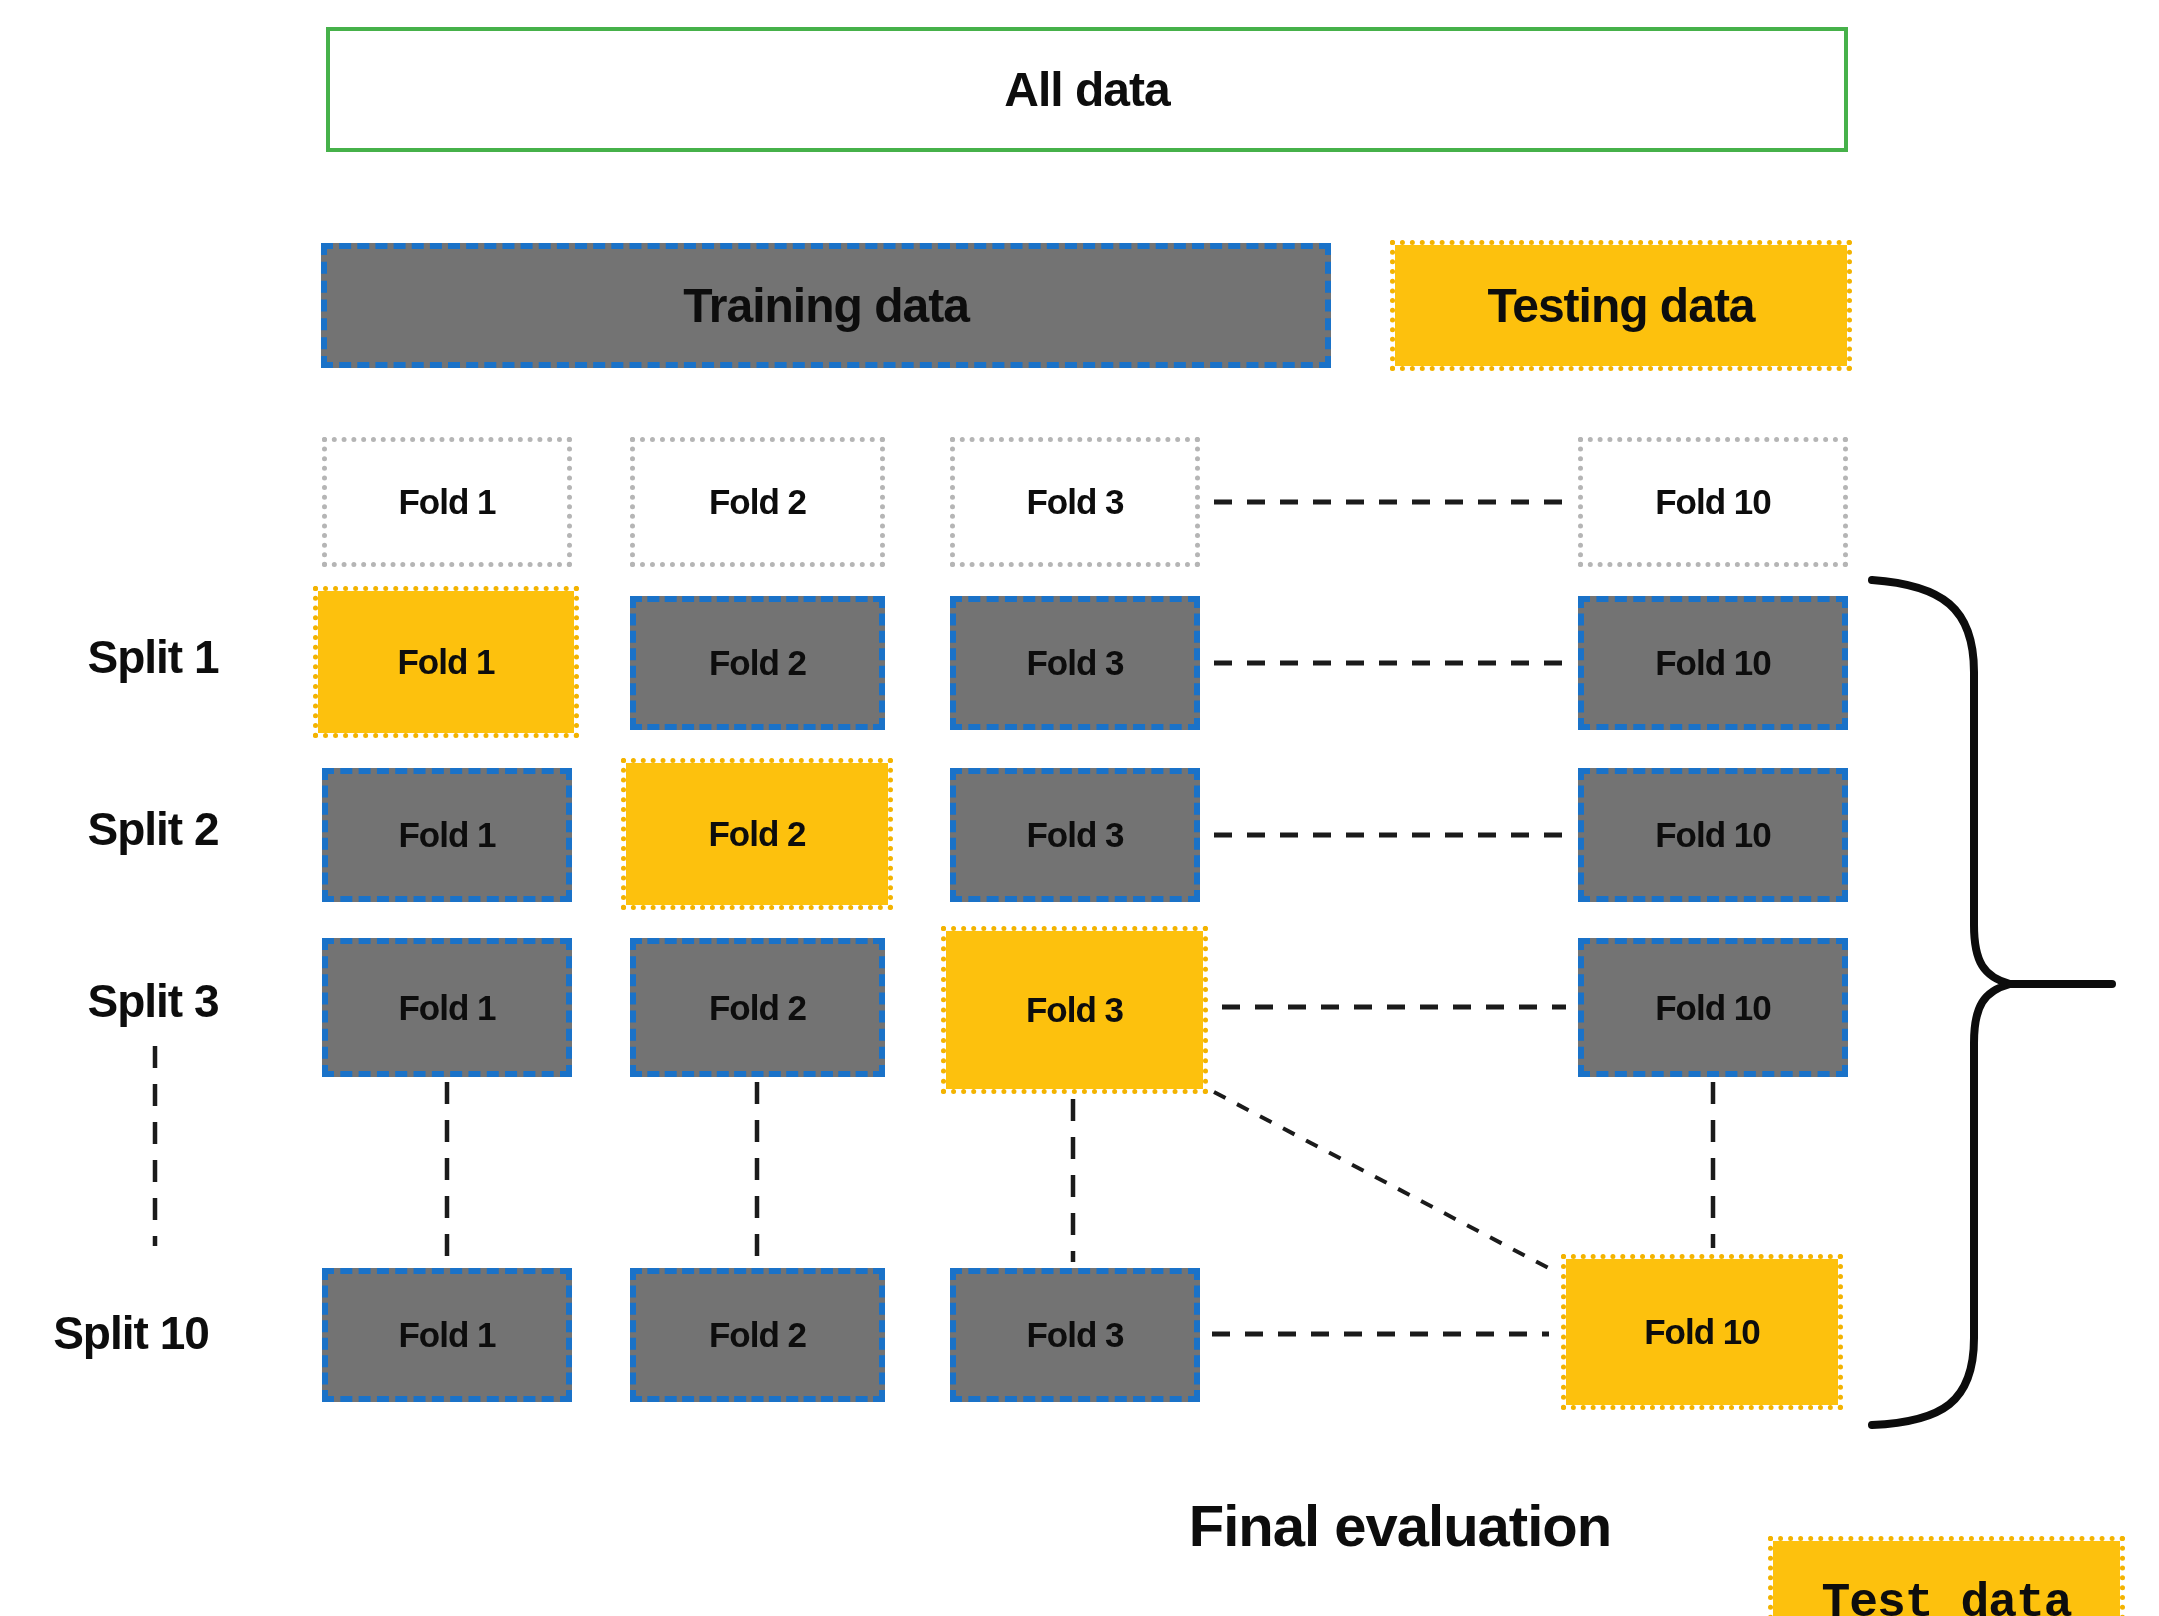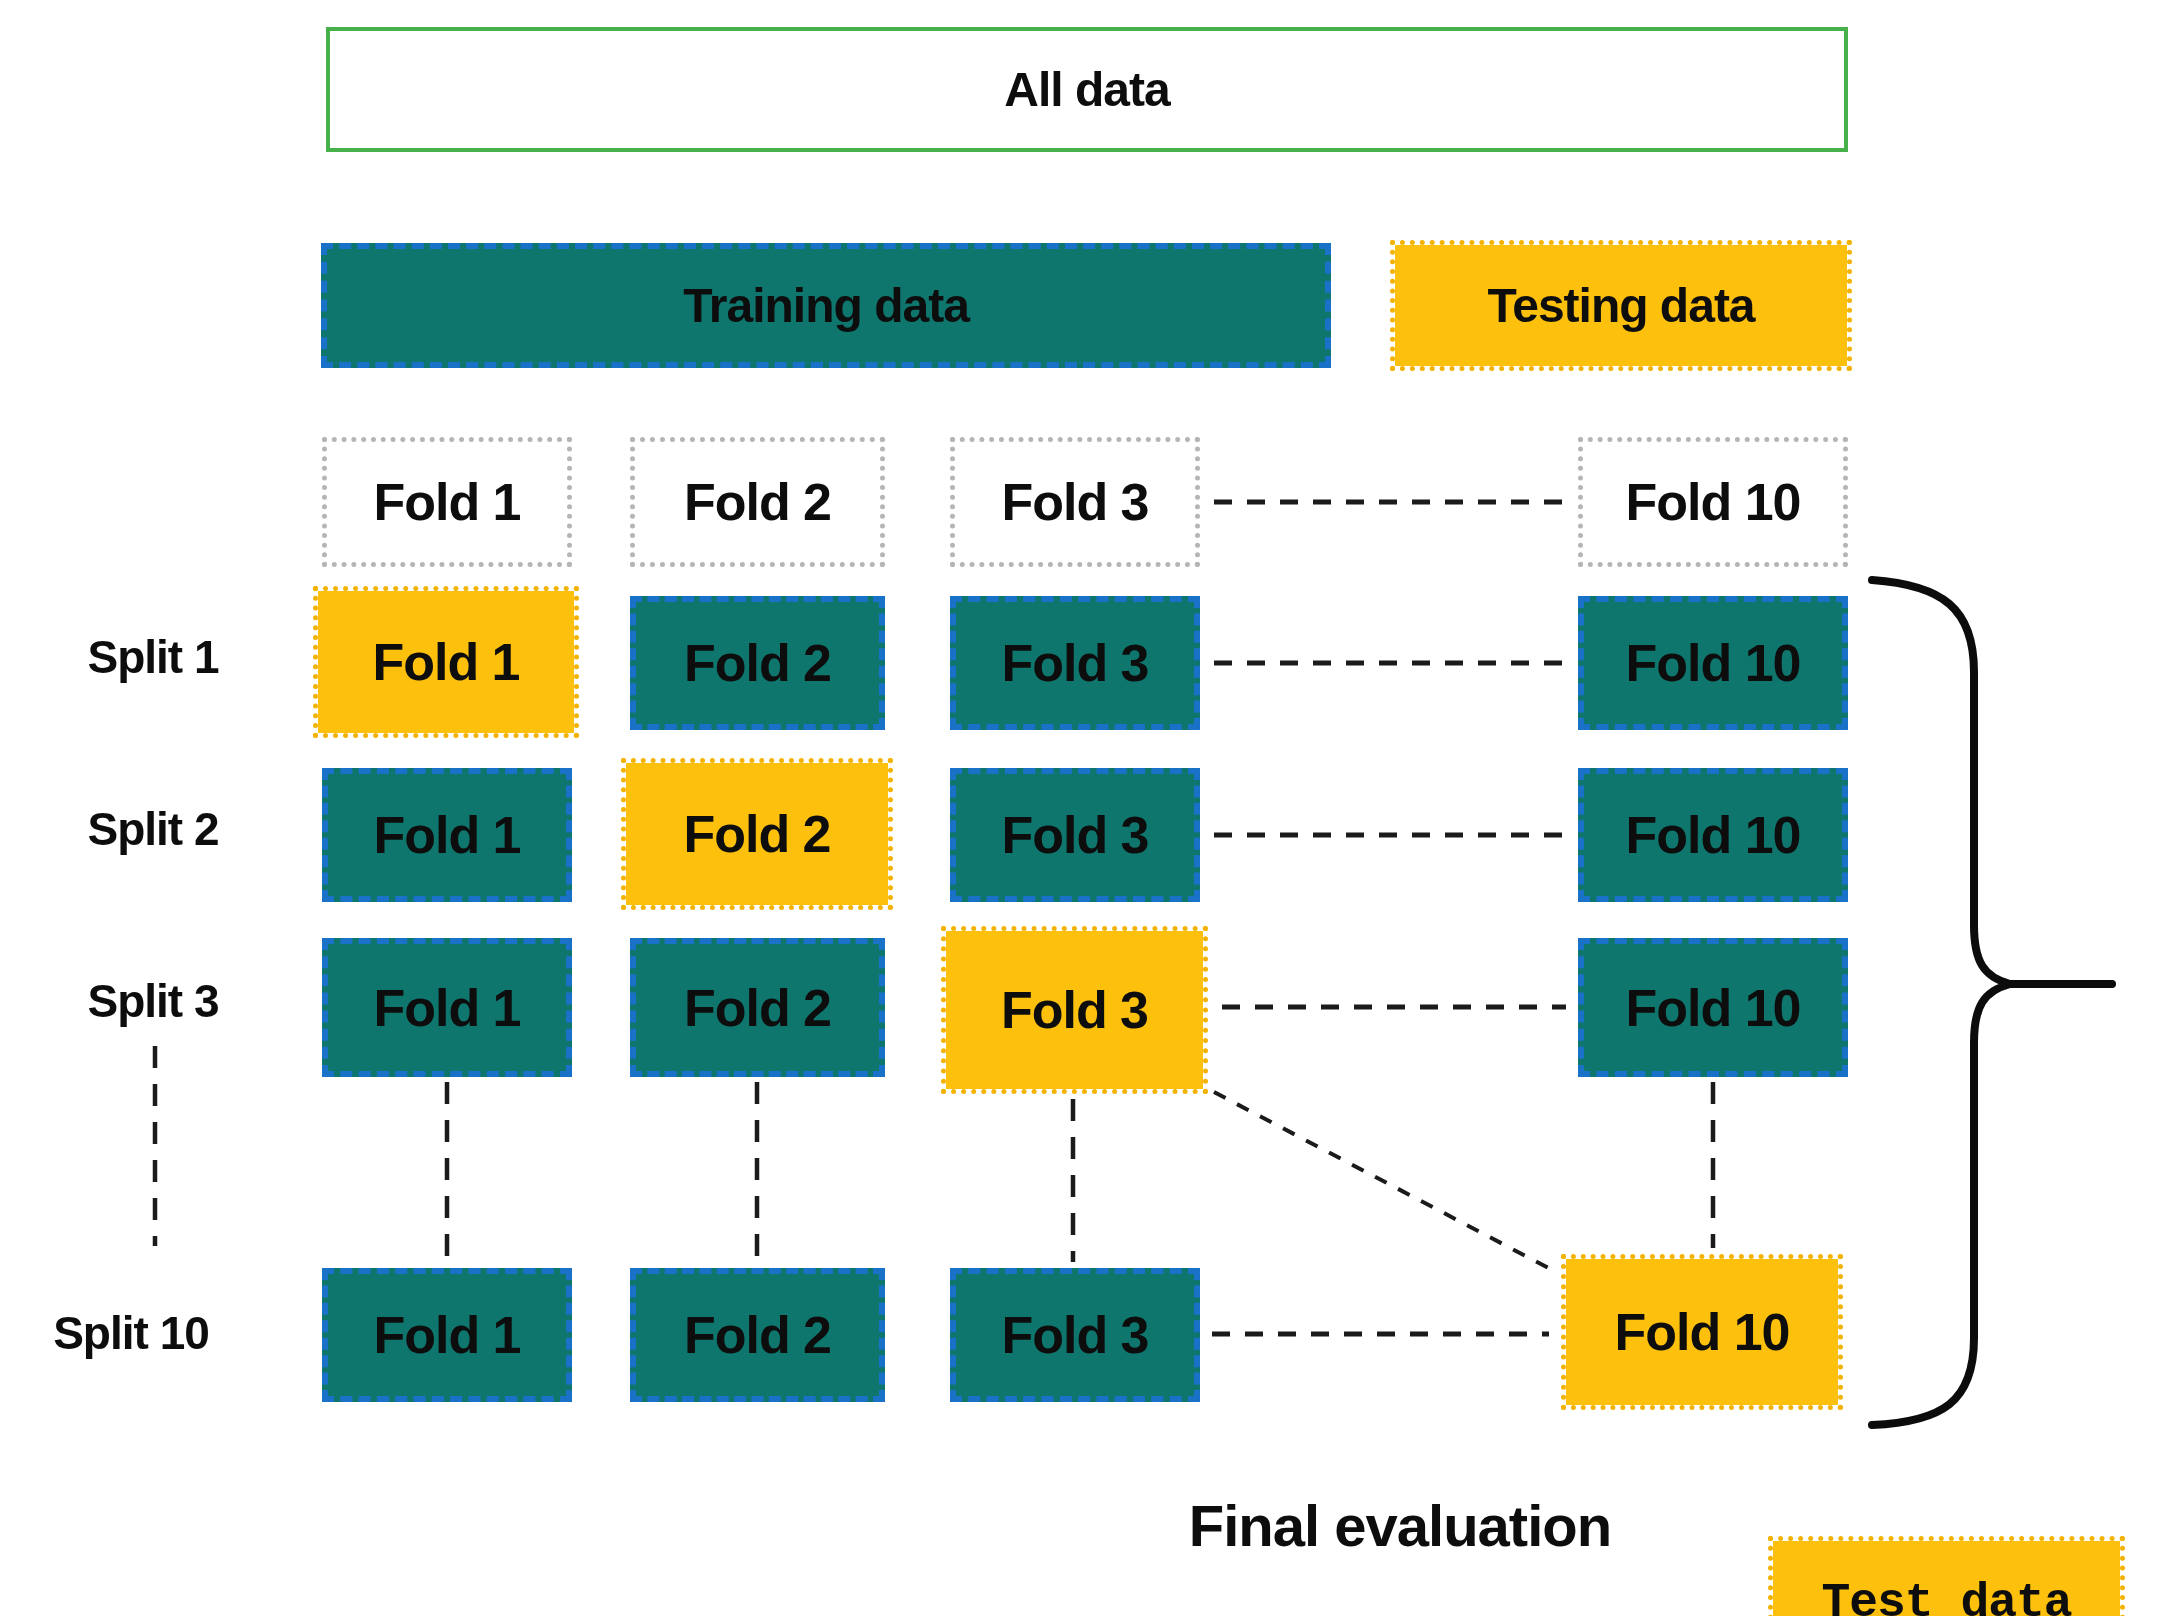--- a/index.html
+++ b/index.html
@@ -17,28 +17,28 @@
     display:flex;
     align-items:center;
     justify-content:center;
     font-weight:700;
     box-sizing:border-box;
     text-align:center;
     letter-spacing:-1px;
     white-space:nowrap;
   }
   .green-solid{ border:4px solid #46b14a; background:#ffffff; font-size:48px; }
-  .blue-dashed{ border:6px dashed #1a72c8; background:#0f766e; }
+  .blue-dashed{ border:6px dashed #1a72c8; background:#737373; }
   .gray-dotted{ border:5px dotted #b5b5b5; background:#ffffff; }
   .orange-fill{
     background:#fdc10d;
     border:5px dotted #f3b300;
     background-clip:padding-box;
   }
-  .fold-text{ font-size:52px; }
+  .fold-text{ font-size:35px; }
   .header-text{ font-size:48px; }
   .split-label{
     position:absolute;
     width:230px;
     text-align:center;
     font-size:46px;
     font-weight:700;
     letter-spacing:-1px;
   }
   .final-eval{

